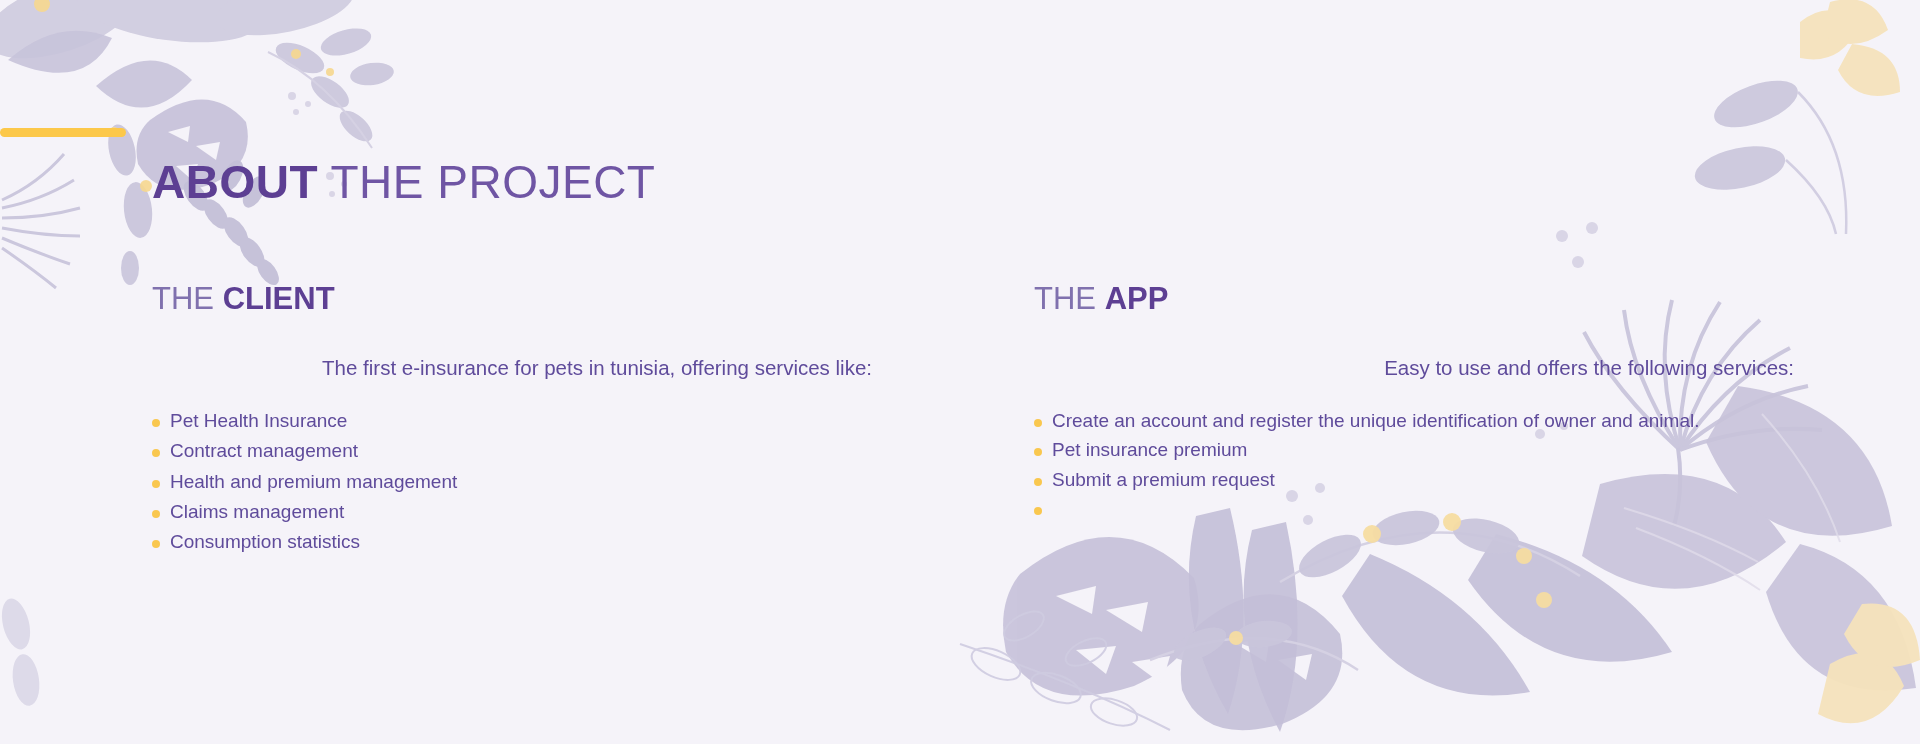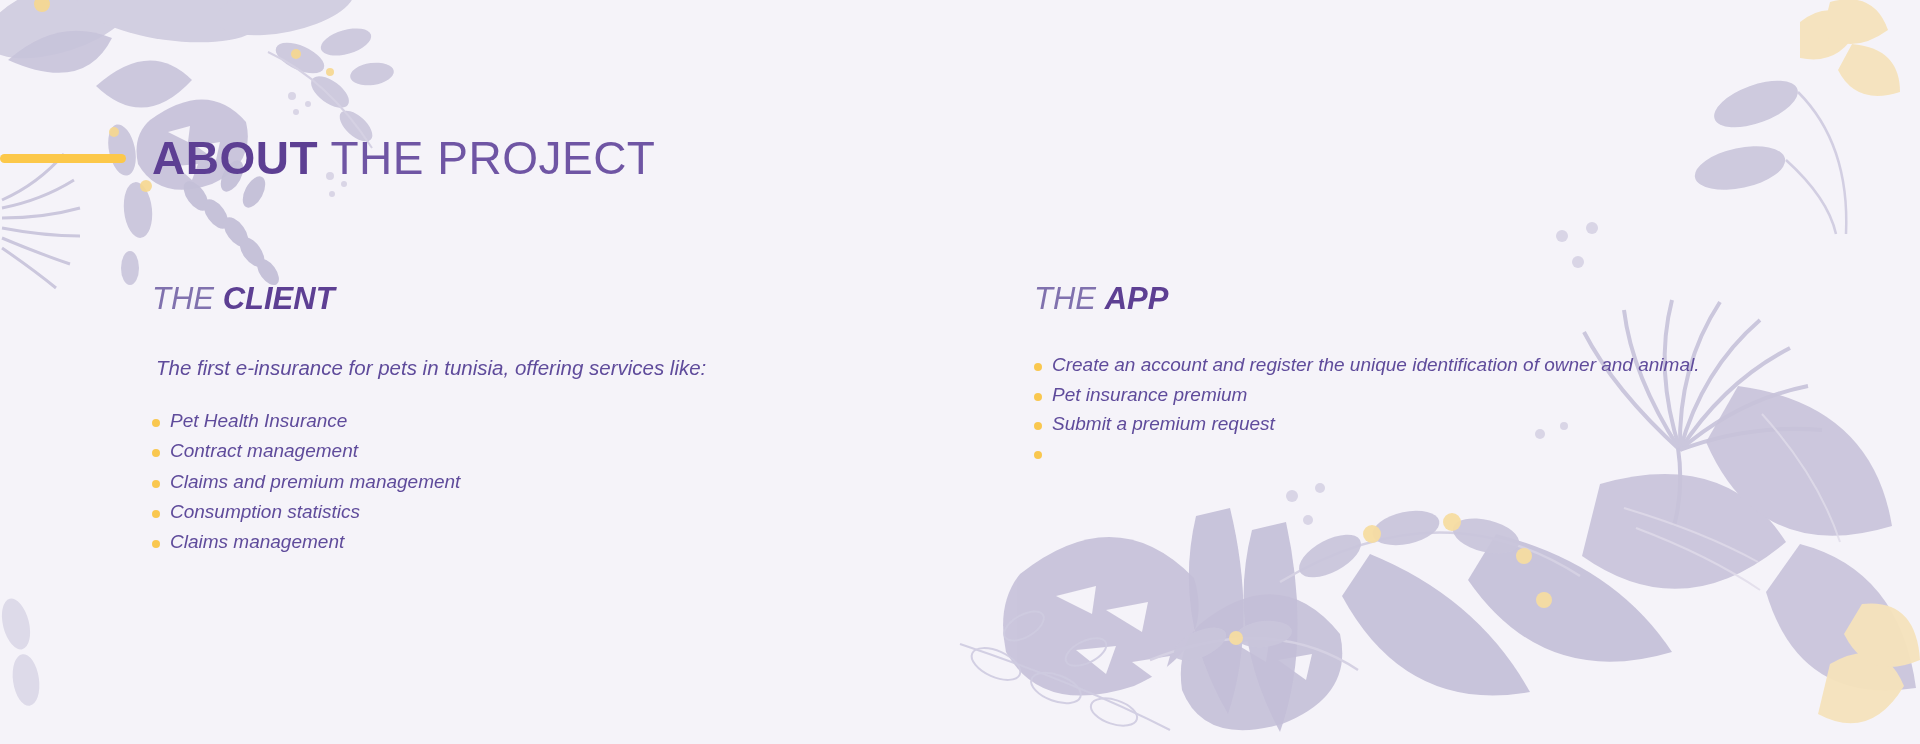--- a/index.html
+++ b/index.html
@@ -32,21 +32,21 @@
   .decor-tr { top: 0; right: 0; width: 520px; height: 330px; }
   .decor-br { bottom: 0; right: 0; width: 1020px; height: 640px; }
   .decor-bl { bottom: 0; left: 0; width: 120px; height: 160px; }
 
   
   .title-row {
     position: absolute;
     left: 0;
     top: 128px;
     display: flex;
-    align-items: center;
+    align-items: flex-start;
     height: 60px;
   }
   .accent-bar {
     width: 126px;
     height: 9px;
     border-radius: 5px;
     background: #fcc84a;
     margin-right: 26px;
     flex: none;
   }
@@ -66,21 +66,20 @@
     color: #6f55a4;
   }
 
   
   .columns {
     position: absolute;
     top: 282px;
     left: 0;
     right: 0;
     display: flex;
-    font-style: italic;
   }
   .col {
     position: relative;
   }
   .col-client { margin-left: 152px; width: 720px; }
   .col-app { margin-left: 162px; width: 760px; }
 
   .col-heading {
     font-size: 31px;
     line-height: 1.1;
@@ -96,20 +95,21 @@
     font-weight: 700;
     color: #5d3f93;
   }
 
   .col-intro {
     font-size: 20.5px;
     line-height: 1.35;
     color: #5f4b9b;
     font-weight: 400;
     margin: 0 0 28px 4px;
+    text-align: right;
   }
   .col-app .col-intro { margin-left: 2px; }
 
   .bullets {
     list-style: none;
     margin: 0;
     padding: 0;
   }
   .bullets li {
     position: relative;
@@ -328,28 +328,29 @@
   </div>
 
   <div class="columns">
 
     <section class="col col-client">
       <h2 class="col-heading"><span class="h-light">THE </span><span class="h-strong">CLIENT</span></h2>
       <p class="col-intro">The first e-insurance for pets in tunisia, offering services like:</p>
       <ul class="bullets">
         <li><span class="dot"></span><span>Pet Health Insurance</span></li>
         <li><span class="dot"></span><span>Contract management</span></li>
-        <li><span class="dot"></span><span>Claims and premium management</span></li>
+        <li><span class="dot"></span><span>Health and premium management</span></li>
+        <li><span class="dot"></span><span>Claims management</span></li>
         <li><span class="dot"></span><span>Consumption statistics</span></li>
-        <li><span class="dot"></span><span>Claims management</span></li>
       </ul>
     </section>
 
     <section class="col col-app">
       <h2 class="col-heading"><span class="h-light">THE </span><span class="h-strong">APP</span></h2>
+      <p class="col-intro">Easy to use and offers the following services:</p>
       <ul class="bullets">
         <li><span class="dot"></span><span>Create an account and register the unique identification of owner and animal.</span></li>
         <li><span class="dot"></span><span>Pet insurance premium</span></li>
         <li><span class="dot"></span><span>Submit a premium request</span></li>
         <li><span class="dot"></span></li>
       </ul>
     </section>
 
   </div>
 </div>

